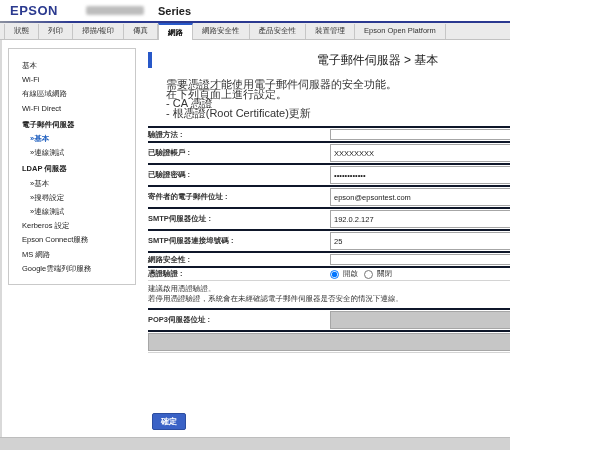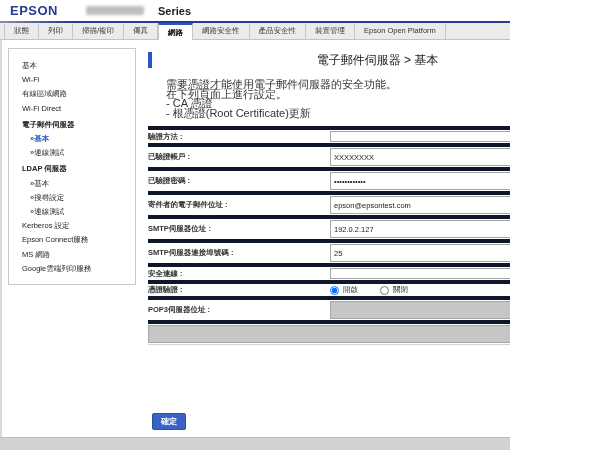--- a/index.html
+++ b/index.html
@@ -30,30 +30,30 @@
   .snav.sub { padding-left:21px; }
   .snav.section { font-weight:bold; cursor:default; margin-top:2px; }
   .snav.selected { color:#2060c0; font-weight:bold; }
 
   
   .main { position:absolute; left:148px; top:12px; width:448px; }
   .page-title { border-left:4px solid #2858c8; padding-left:7px; font-size:12px; color:#222; line-height:16px;text-align:center; }
   .intro { margin-top:12px; font-size:11px; color:#333; line-height:9.6px;margin-left:18px; }
 
   .form { margin-top:8px; }
-  .frow { display:flex; align-items:center; border-top:4px solid #0f172a; padding:1px 0; min-height:13px; }
+  .frow { display:flex; align-items:center; border-top:2px solid #0f172a; padding:1px 0; min-height:13px; }
   .frow.last { border-bottom:1px solid #d4d4d4; }
   .flabel { width:182px; font-size:7.5px; font-weight:bold; color:#333; flex:none; }
   .ffield { flex:1; display:flex; align-items:center; }
   .tinput { width:100%; height:11px; border:1px solid #a6a6a6; background:#fff; font-size:7.5px; padding:8px 3px; font-family:"Liberation Sans","DejaVu Sans",sans-serif; color:#222; }
   .tinput.disabled { background:#c6c6c6; }
   .selectbox { width:100%; height:11px; border:1px solid #a6a6a6; background:#fff; display:flex; align-items:center; justify-content:flex-end; padding-left:7px; }
   .selectbox .sval { font-size:7.5px; color:#222; }
   .dropbtn { width:11px; height:9px; border:1px solid #9a9a9a; background:#e6e6e6; font-size:4.5px; color:#333; display:flex; align-items:center; justify-content:center; margin-right:0.5px; cursor:pointer; }
-  .radio-group { display:flex; align-items:center; gap:22px; }
+  .radio-group { display:flex; align-items:center; gap:6px; }
   .radio-item { display:flex; align-items:center; gap:4px; }
   .radio-item input { width:9px; height:9px; margin:0; }
   .radio-item label { font-size:7.5px; color:#333; }
   .note { border-top:1px solid #d4d4d4; font-size:7.5px; color:#333; line-height:9.6px; padding:3px 0 4px 0; }
 
   .ok-btn { position:absolute; left:152px; top:373px; width:34px; height:17px; background:#3a62c6; border:1px solid #2c4da0; border-radius:2px; color:#fff; font-size:8px; font-weight:bold; display:flex; align-items:center; justify-content:center; cursor:pointer; font-family:"Liberation Sans","DejaVu Sans",sans-serif; }
 
   
   .footer { position:absolute; left:0; top:437px; width:600px; height:13px; background:#d2d2d2; border-top:1px solid #bdbdbd; }
 </style>
@@ -153,21 +153,21 @@
         </div>
 
         <div class="frow">
           <div class="flabel">SMTP伺服器連接埠號碼 :</div>
           <div class="ffield">
             <input class="tinput" type="text" value="25" style="">
           </div>
         </div>
 
         <div class="frow">
-          <div class="flabel">安全連線 :</div>
+          <div class="flabel">網路安全性 :</div>
           <div class="ffield">
             <div class="selectbox">
               <span class="sval">無</span>
               <span class="dropbtn">▼</span>
             </div>
           </div>
         </div>
 
         <div class="frow">
           <div class="flabel">憑證驗證 :</div>
@@ -178,20 +178,24 @@
                 <label>開啟</label>
               </span>
               <span class="radio-item">
                 <input type="radio" name="cert-validation" style="">
                 <label>關閉</label>
               </span>
             </div>
           </div>
         </div>
 
+        <div class="note">
+          <div>建議啟用憑證驗證。</div>
+          <div>若停用憑證驗證，系統會在未經確認電子郵件伺服器是否安全的情況下連線。</div>
+        </div>
 
         <div class="frow">
           <div class="flabel">POP3伺服器位址 :</div>
           <div class="ffield">
             <input class="tinput disabled" type="text" disabled="" style="">
           </div>
         </div>
 
         <div class="frow last">
           <div class="ffield">

